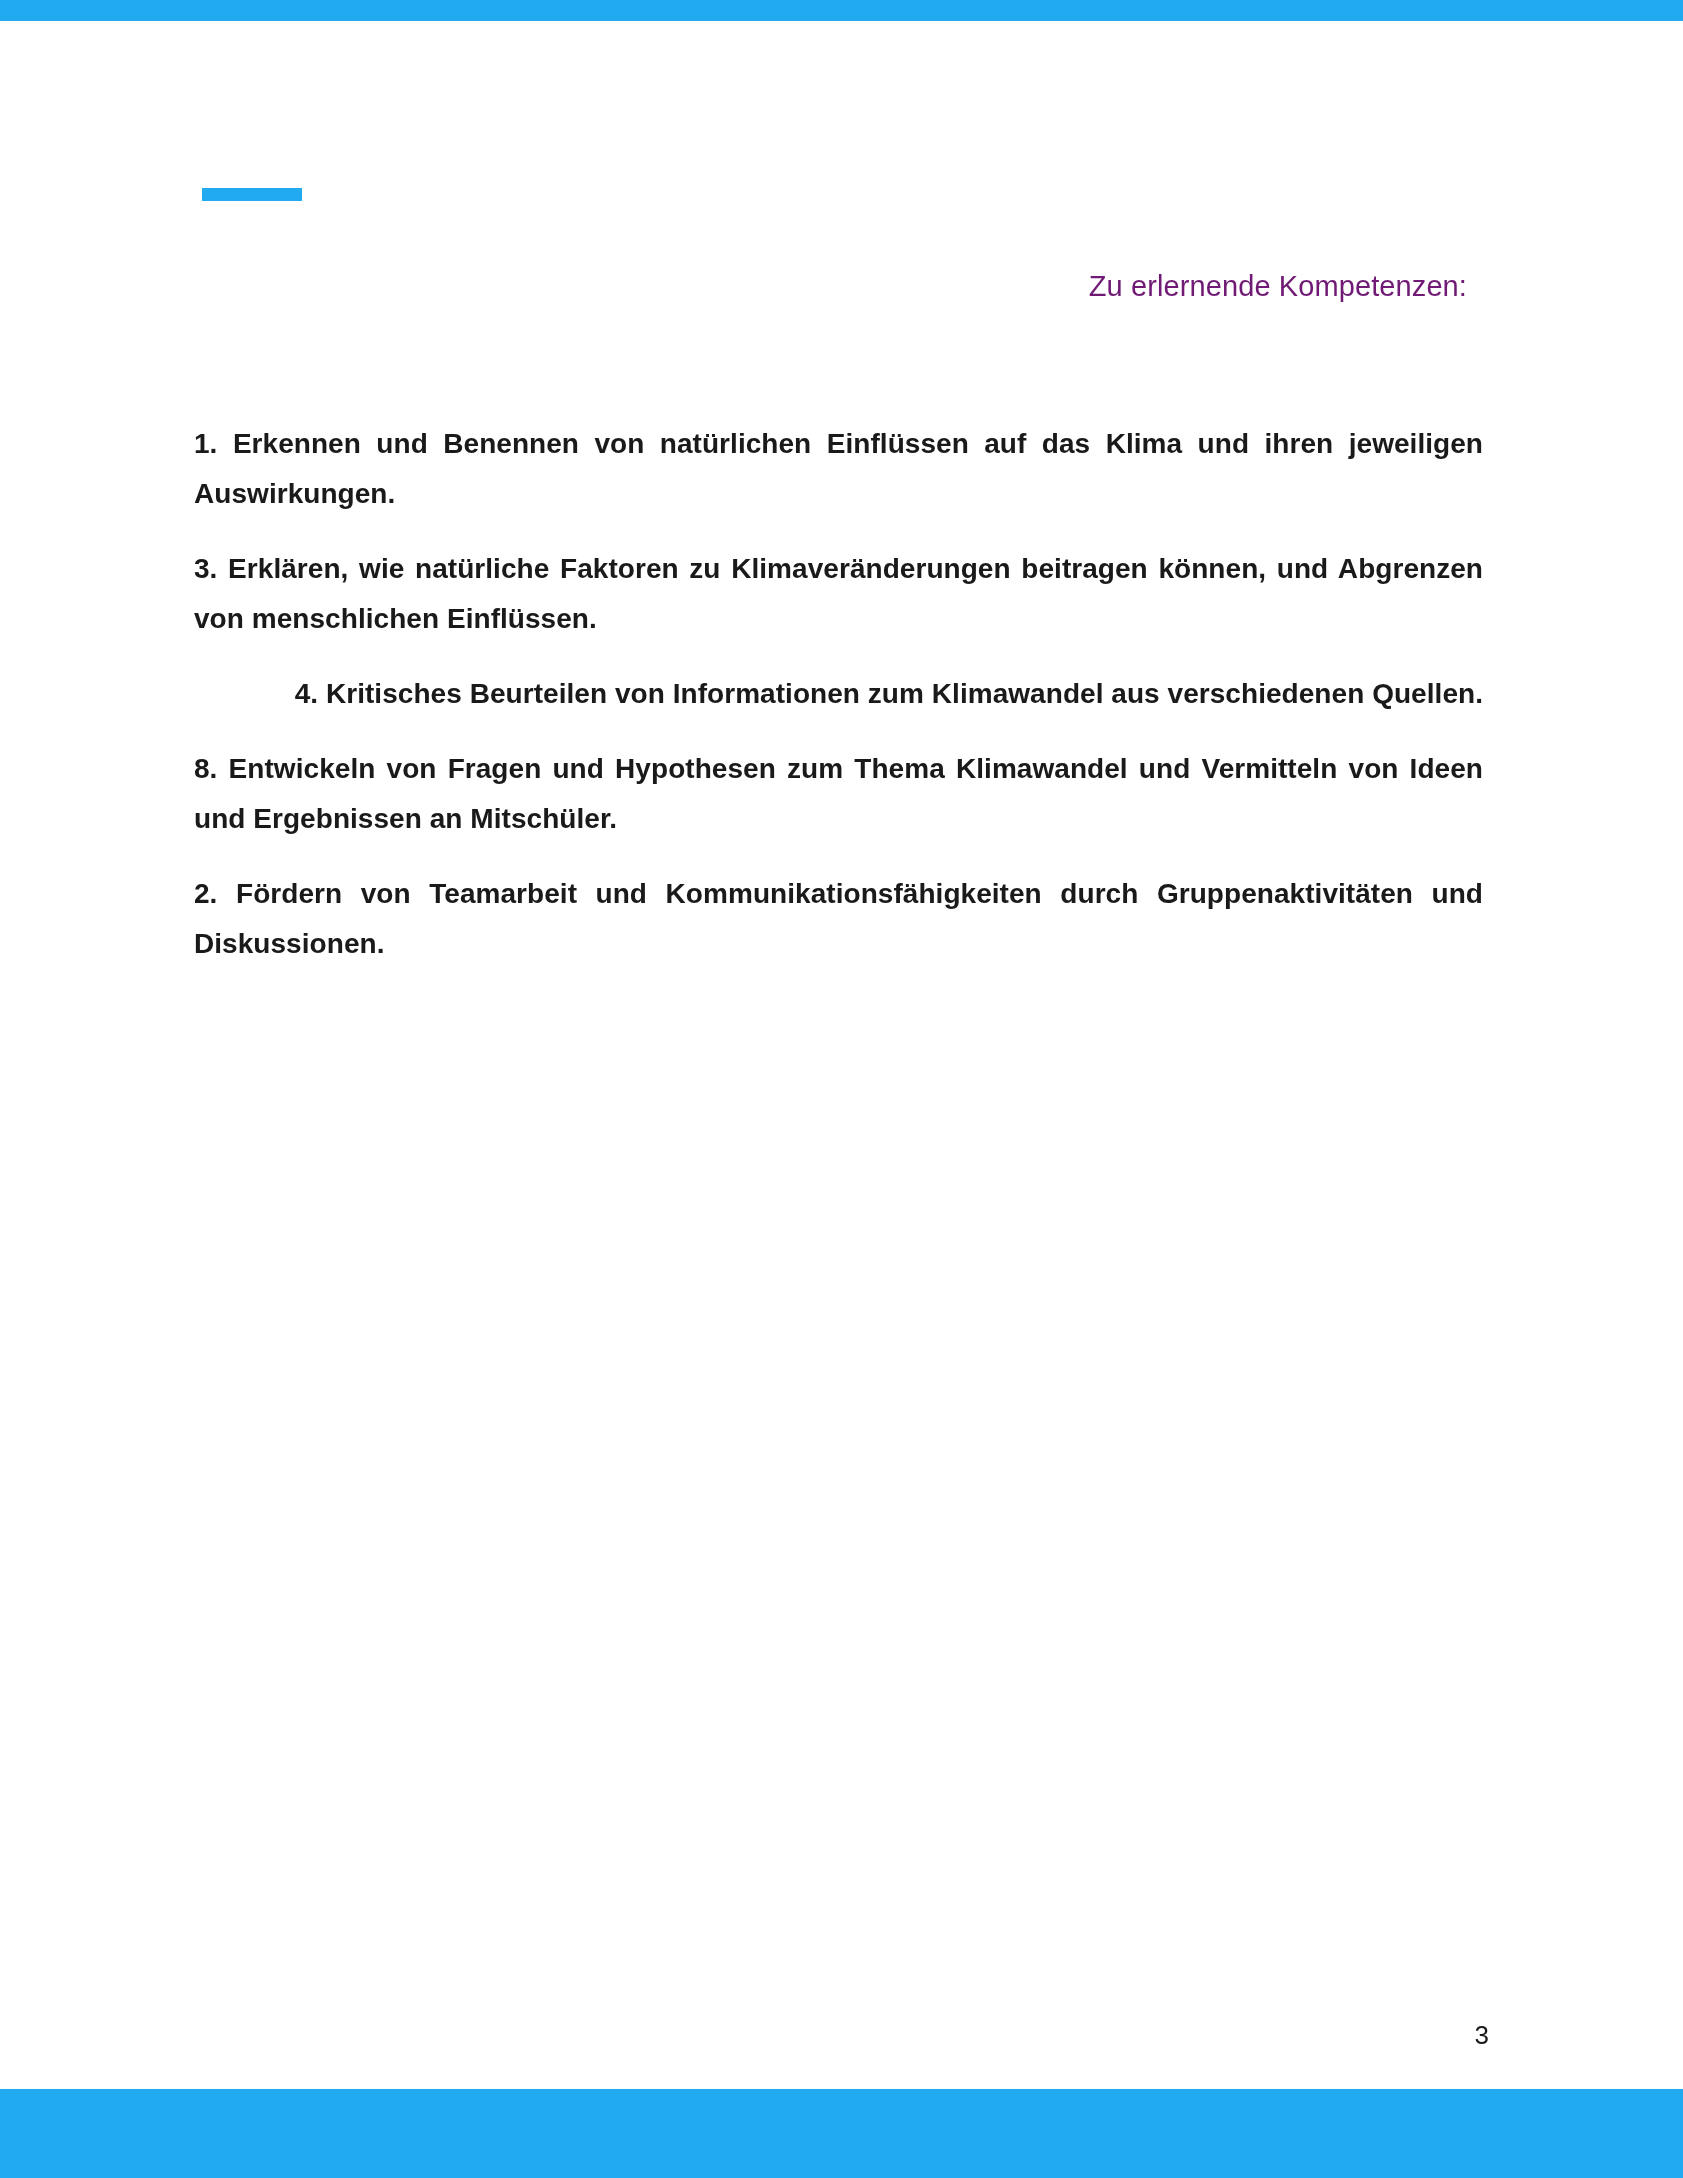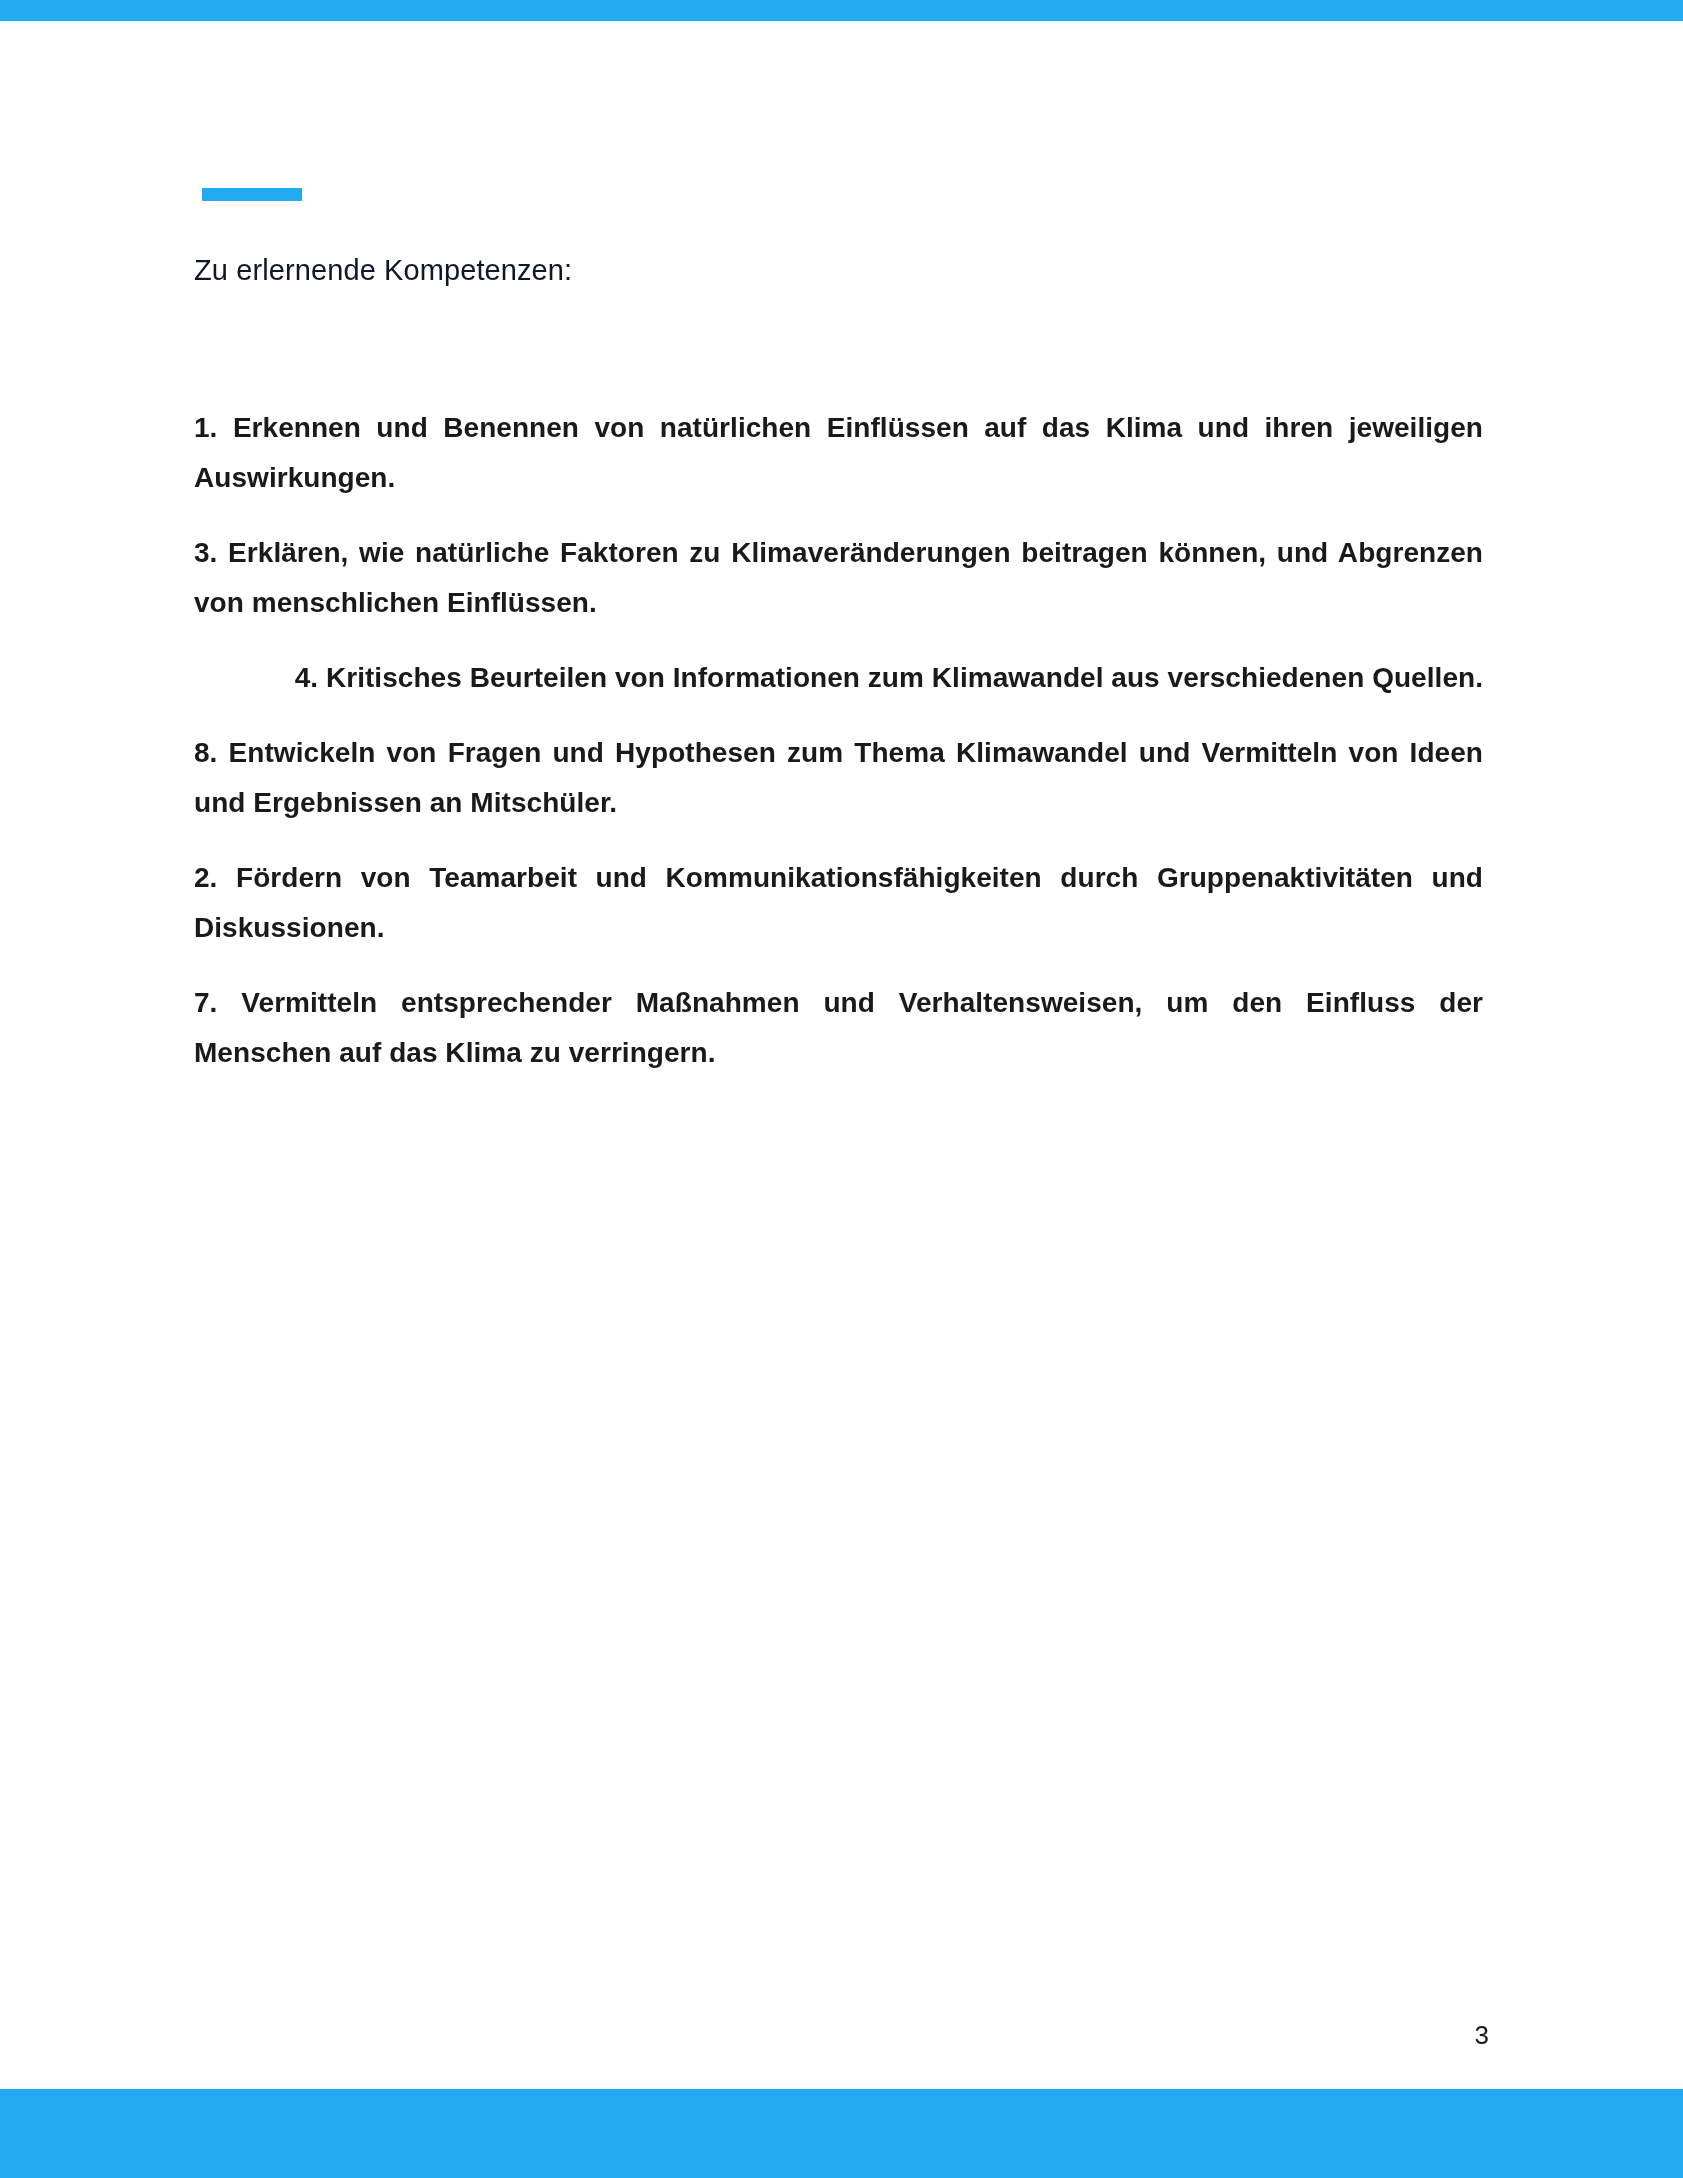--- a/index.html
+++ b/index.html
@@ -49,25 +49,26 @@
   
   .content {
     position: absolute;
     left: 194px;
     top: 248px;
     width: 1289px;
   }
   .section-heading {
     font-size: 29px;
     line-height: 44px;
-    color: #0f172a;
+    color: #701a75;
     font-weight: 400;
     letter-spacing: 0.1px;
-    margin: 0;
+    margin: 16px;
     padding: 0;
+    text-align: right;
   }
   .list {
     margin: 0;
     padding: 0;
     margin-top: 111px;
   }
   .list-item {
     font-size: 28px;
     line-height: 50px;
     color: #1a1a1a;
@@ -108,21 +109,20 @@
   <div class="content">
 
     <p class="section-heading">Zu erlernende Kompetenzen:</p>
 
     <div class="list">
       <p class="list-item">1. Erkennen und Benennen von natürlichen Einflüssen auf das Klima und ihren jeweiligen Auswirkungen.</p>
       <p class="list-item">3. Erklären, wie natürliche Faktoren zu Klimaveränderungen beitragen können, und Abgrenzen von menschlichen Einflüssen.</p>
       <p class="list-item single-line">4. Kritisches Beurteilen von Informationen zum Klimawandel aus verschiedenen Quellen.</p>
       <p class="list-item">8. Entwickeln von Fragen und Hypothesen zum Thema Klimawandel und Vermitteln von Ideen und Ergebnissen an Mitschüler.</p>
       <p class="list-item">2. Fördern von Teamarbeit und Kommunikationsfähigkeiten durch Gruppenaktivitäten und Diskussionen.</p>
-      <p class="list-item">7. Vermitteln entsprechender Maßnahmen und Verhaltensweisen, um den Einfluss der Menschen auf das Klima zu verringern.</p>
     </div>
 
   </div>
 
   <div class="page-number">3</div>
 
   <div class="bar-bottom"></div>
 
 </div>
 

